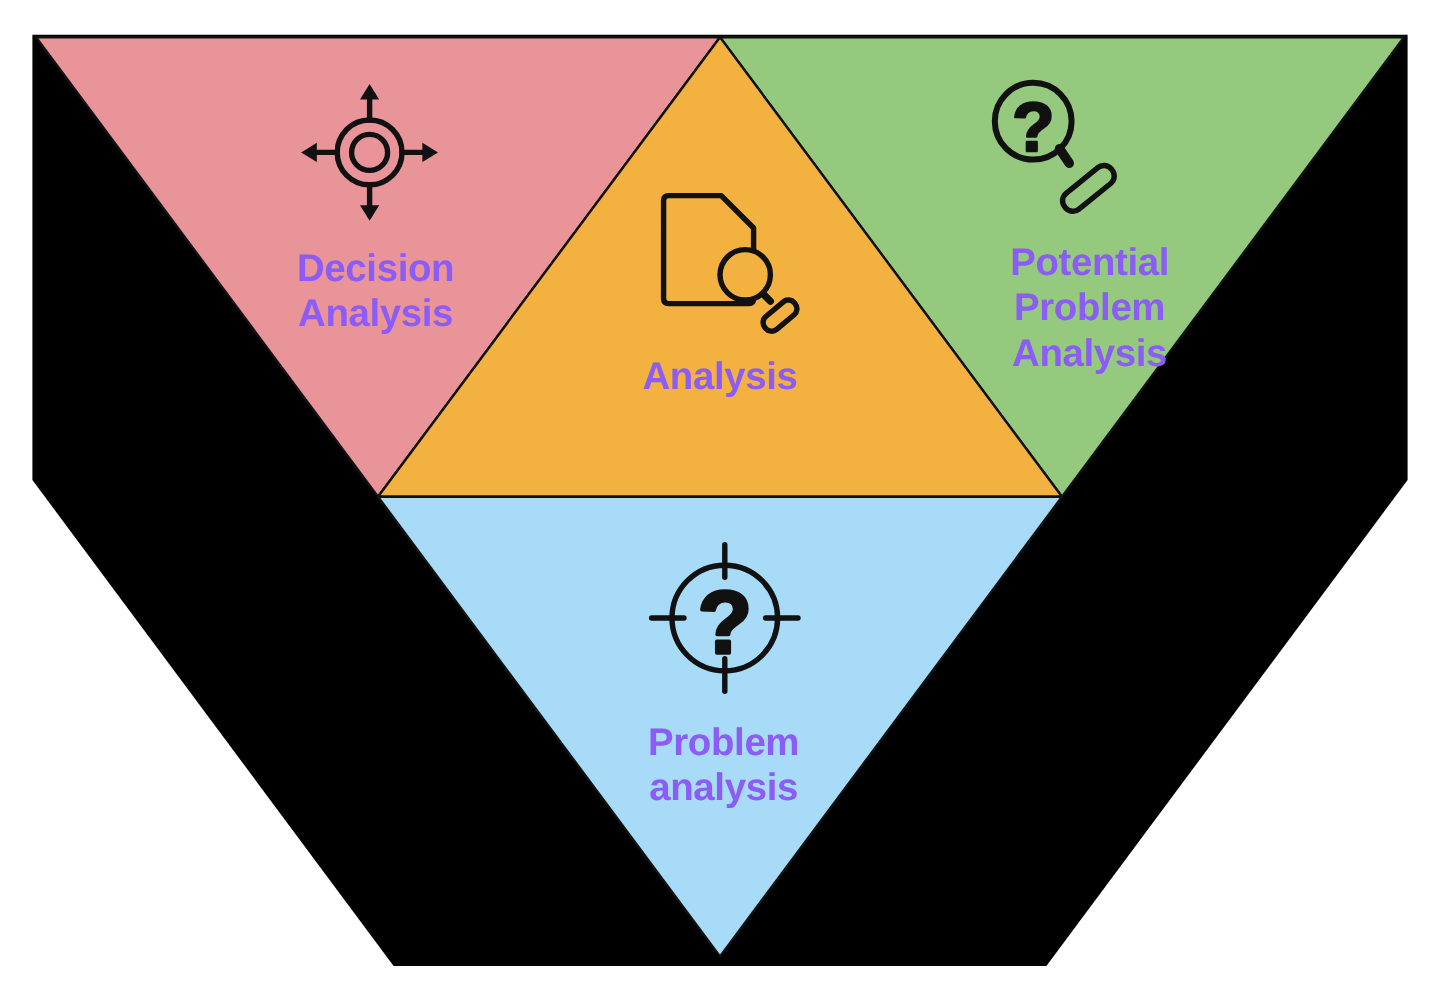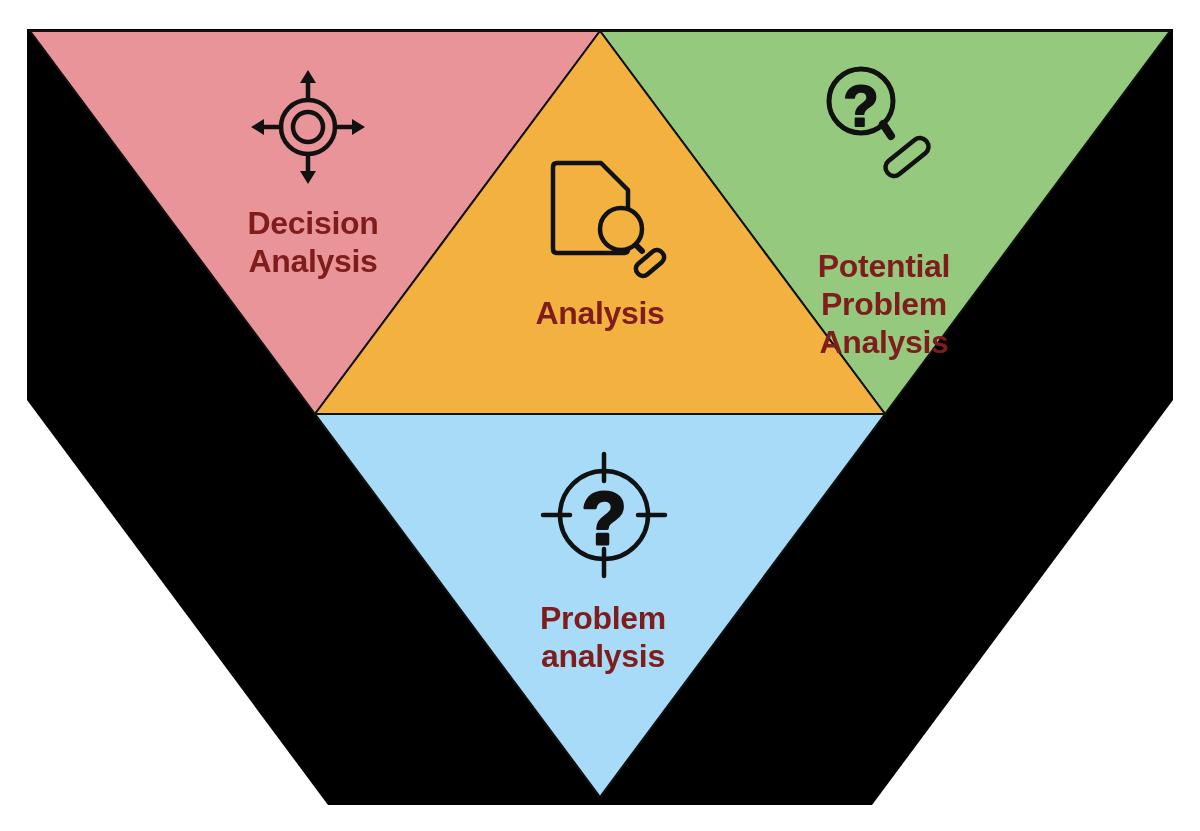--- a/index.html
+++ b/index.html
@@ -20,21 +20,21 @@
     font-family:"Liberation Sans", sans-serif;
   }
   .label{
     position:absolute;
     width:320px;
     text-align:center;
     font-weight:700;
     font-size:32px;
     line-height:38px;
     letter-spacing:-0.3px;
-    color:#7f1d1d;
+    color:#8b5cf6;
   }
   .label div{white-space:nowrap;}
 </style>
 </head>
 <body>
 
 <div class="canvas">
 
   <svg class="diagram-svg" width="1200" height="831" viewBox="0 0 1200 831">
 
@@ -88,21 +88,21 @@
 
   <div class="label" style="left:153px;top:204px;">
     <div>Decision</div>
     <div>Analysis</div>
   </div>
 
   <div class="label" style="left:440px;top:294px;">
     <div>Analysis</div>
   </div>
 
-  <div class="label" style="left:724px;top:199px;margin-top:48px;">
+  <div class="label" style="left:748px;top:199px;">
     <div>Potential</div>
     <div>Problem</div>
     <div>Analysis</div>
   </div>
 
   <div class="label" style="left:443px;top:599px;">
     <div>Problem</div>
     <div>analysis</div>
   </div>
 

